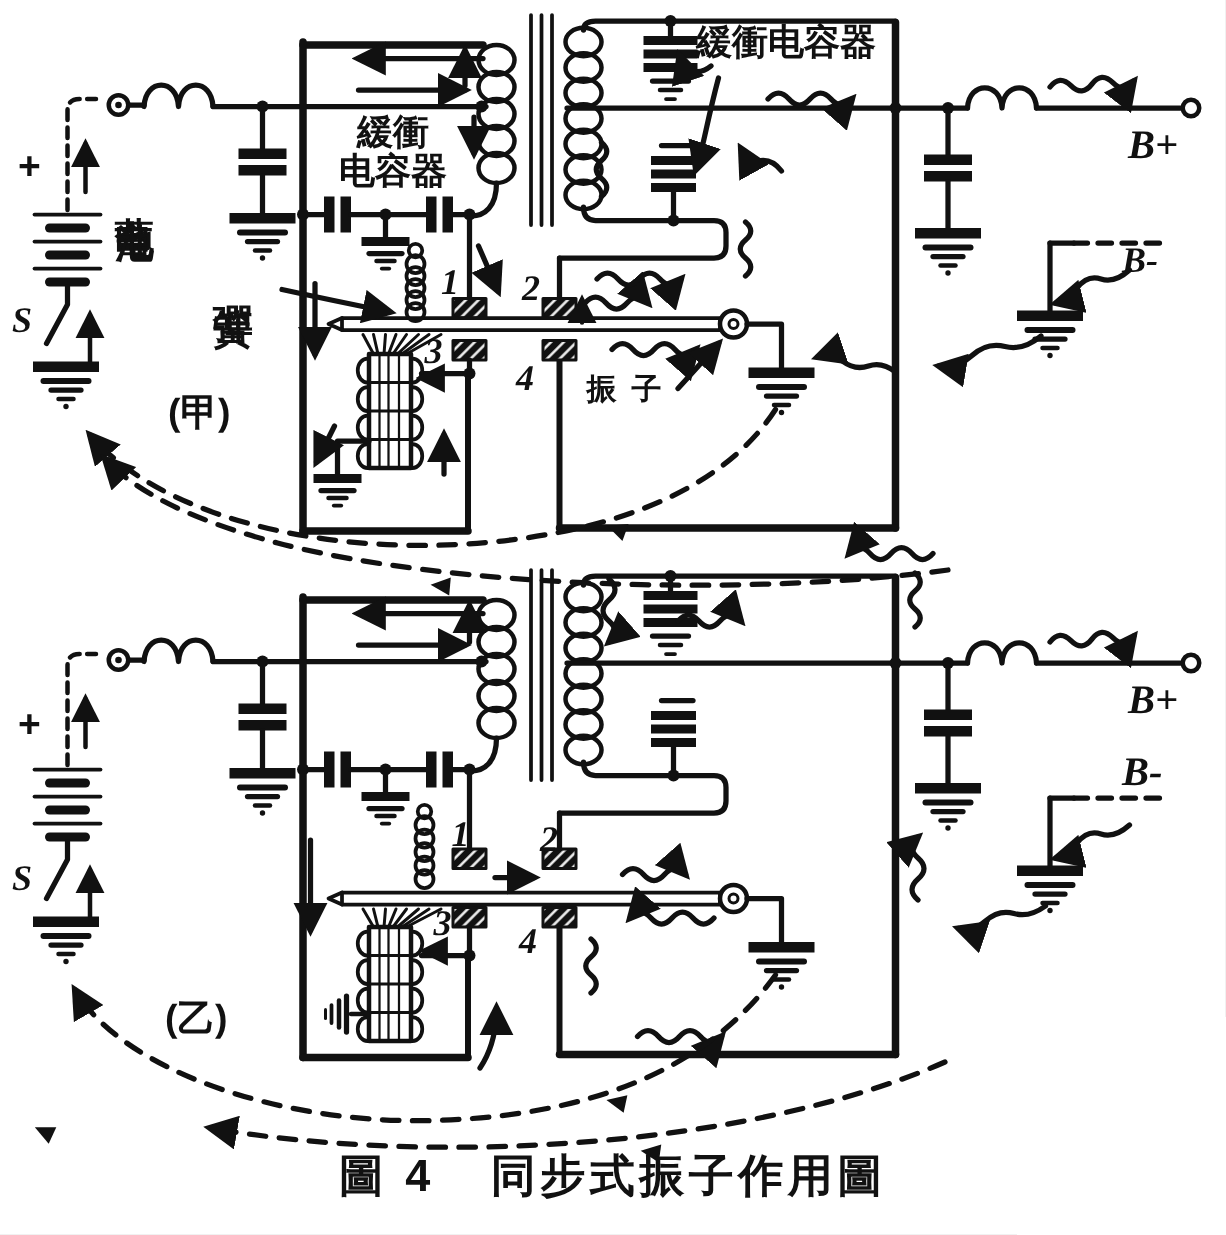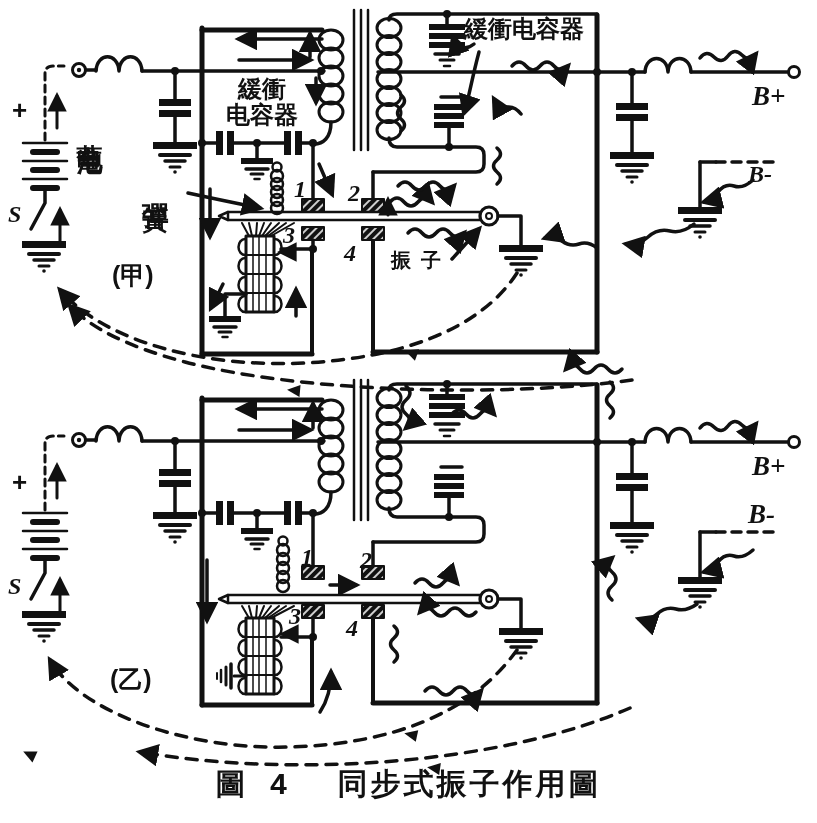--- a/index.html
+++ b/index.html
@@ -5,21 +5,21 @@
   html,body{margin:0;padding:0;background:#e8e8e8;}
   #page{position:relative;width:817px;height:823px;background:#ffffff;overflow:hidden;
         font-family:"Liberation Sans","DejaVu Sans",sans-serif;color:#111;}
   #art{position:absolute;left:0;top:0;}
   .lbl{position:absolute;font-weight:bold;line-height:1.08;white-space:nowrap;}
   .vert{writing-mode:vertical-rl;text-orientation:upright;letter-spacing:2px;}
   .ital{font-family:"Liberation Serif","DejaVu Serif",serif;font-style:italic;}
   .digit{font-family:"Liberation Serif","DejaVu Serif",serif;font-style:italic;font-weight:bold;font-size:24px;}
   .cap2l{text-align:center;width:100px;}
   #caption{position:absolute;left:0;top:764px;width:817px;text-align:center;
-           font-size:30px;font-weight:bold;letter-spacing:3px;font-family:Liberation Mono, monospace;}
+           font-size:30px;font-weight:bold;letter-spacing:3px;}
   #caption .gap{display:inline-block;width:26px;}
 </style>
 </head>
 <body>
 
 <div id="page">
 
 <svg id="art" width="817" height="823" viewBox="0 0 817 823">
   <defs>
     <marker id="ah" viewBox="0 0 10 10" refX="8" refY="5" markerWidth="6.5" markerHeight="6.5" orient="auto">

